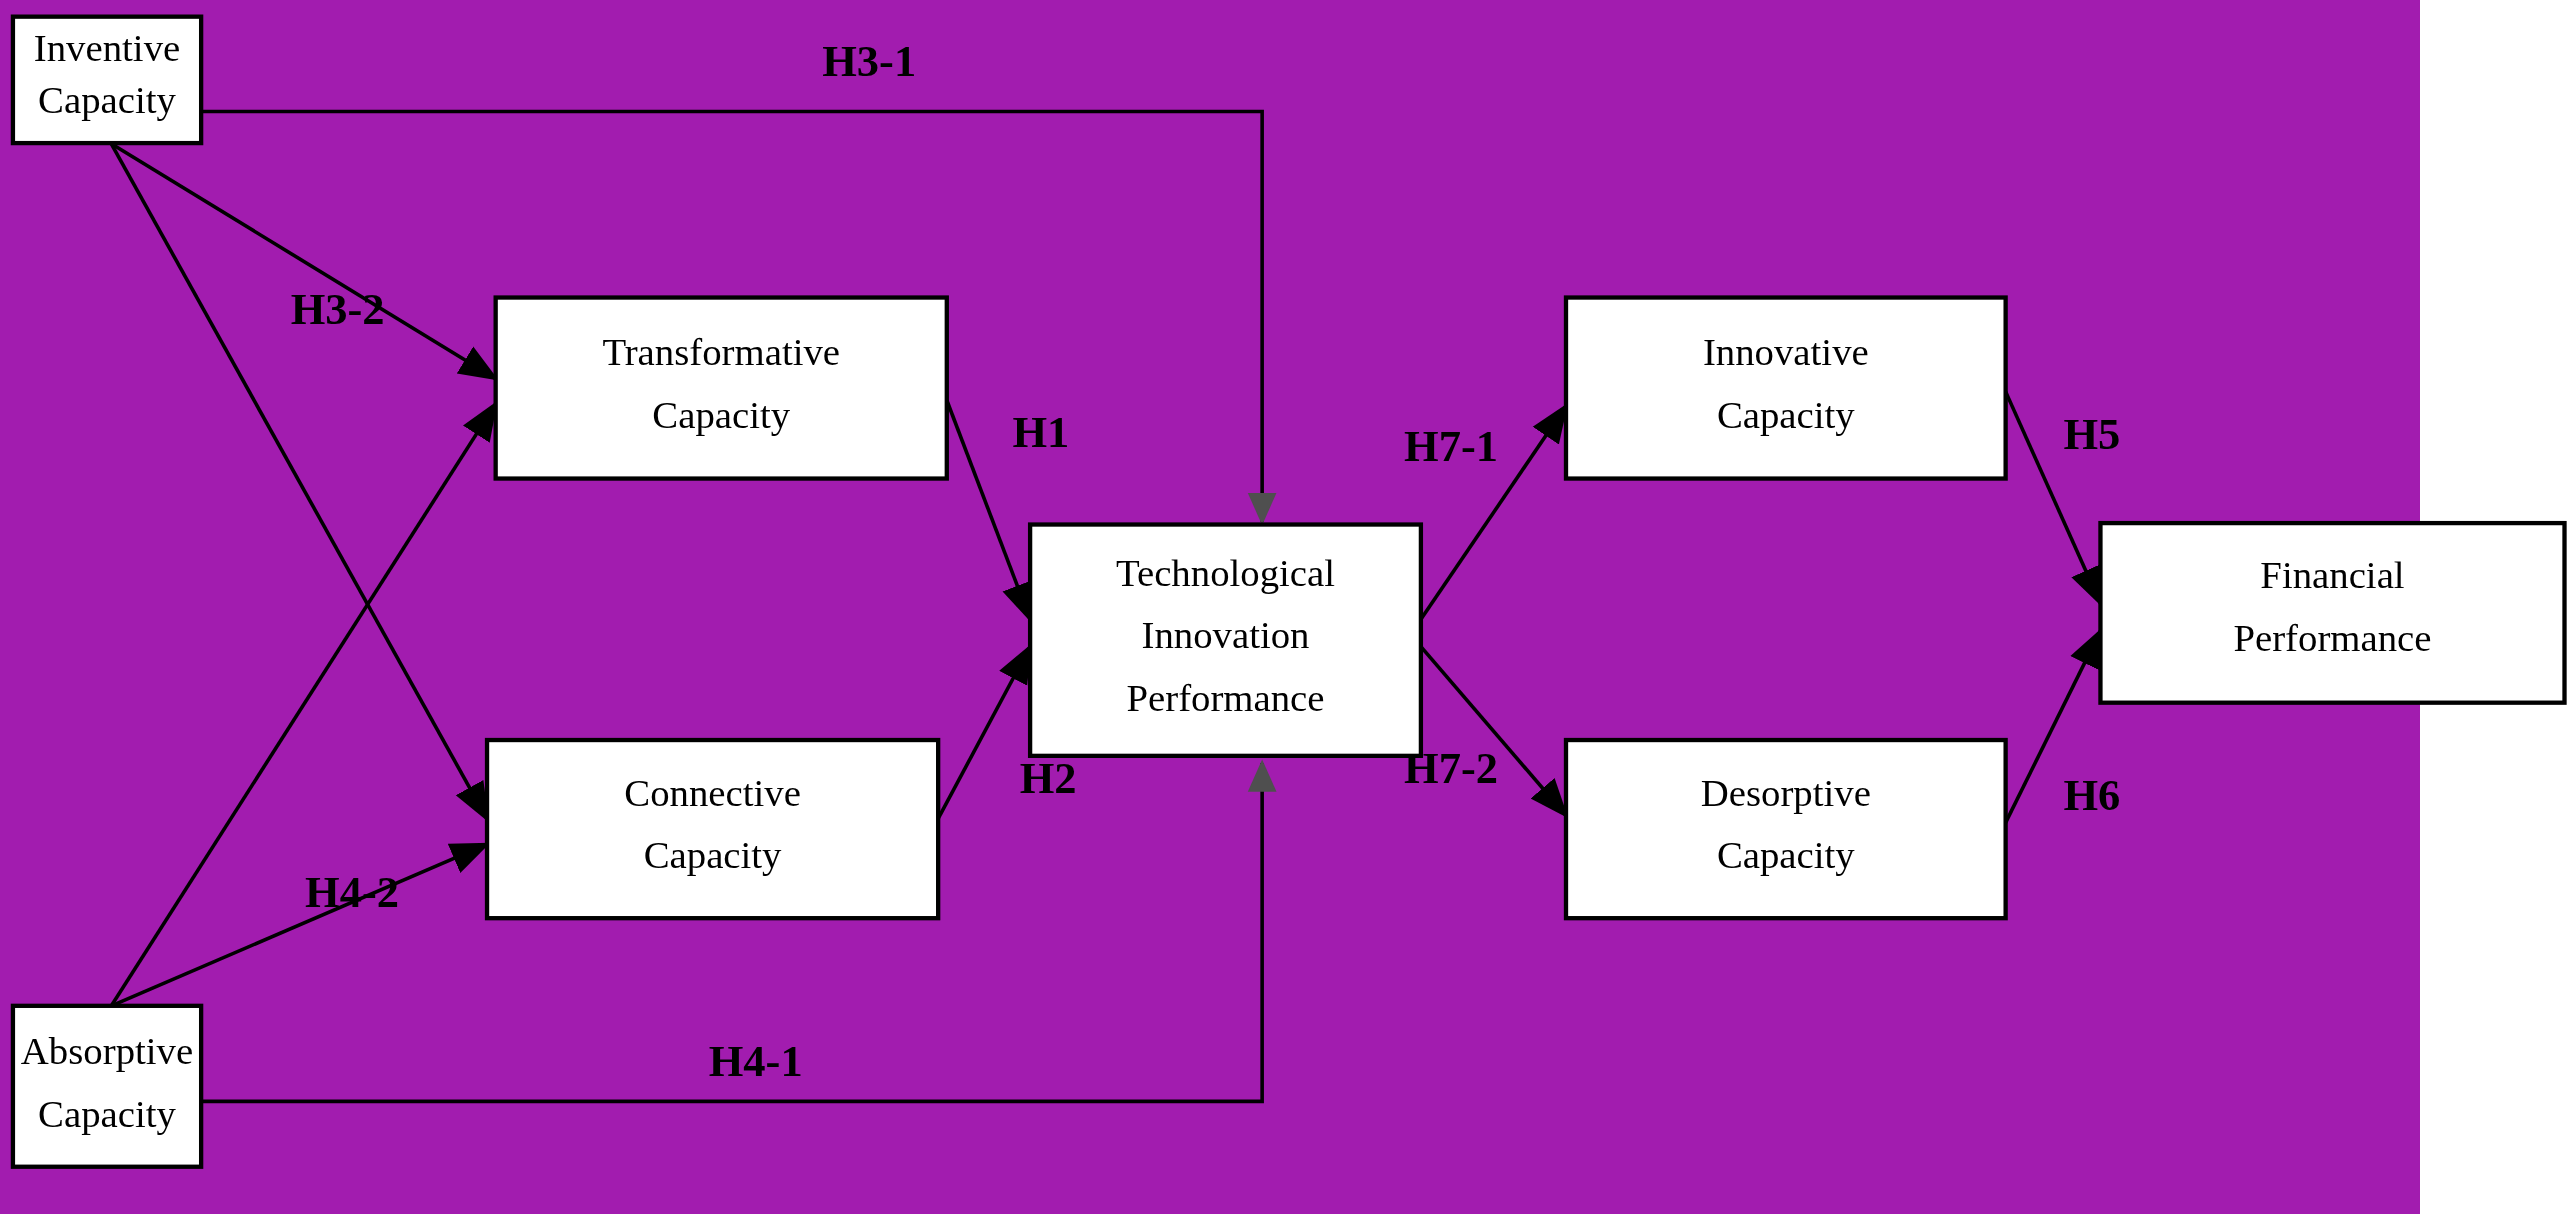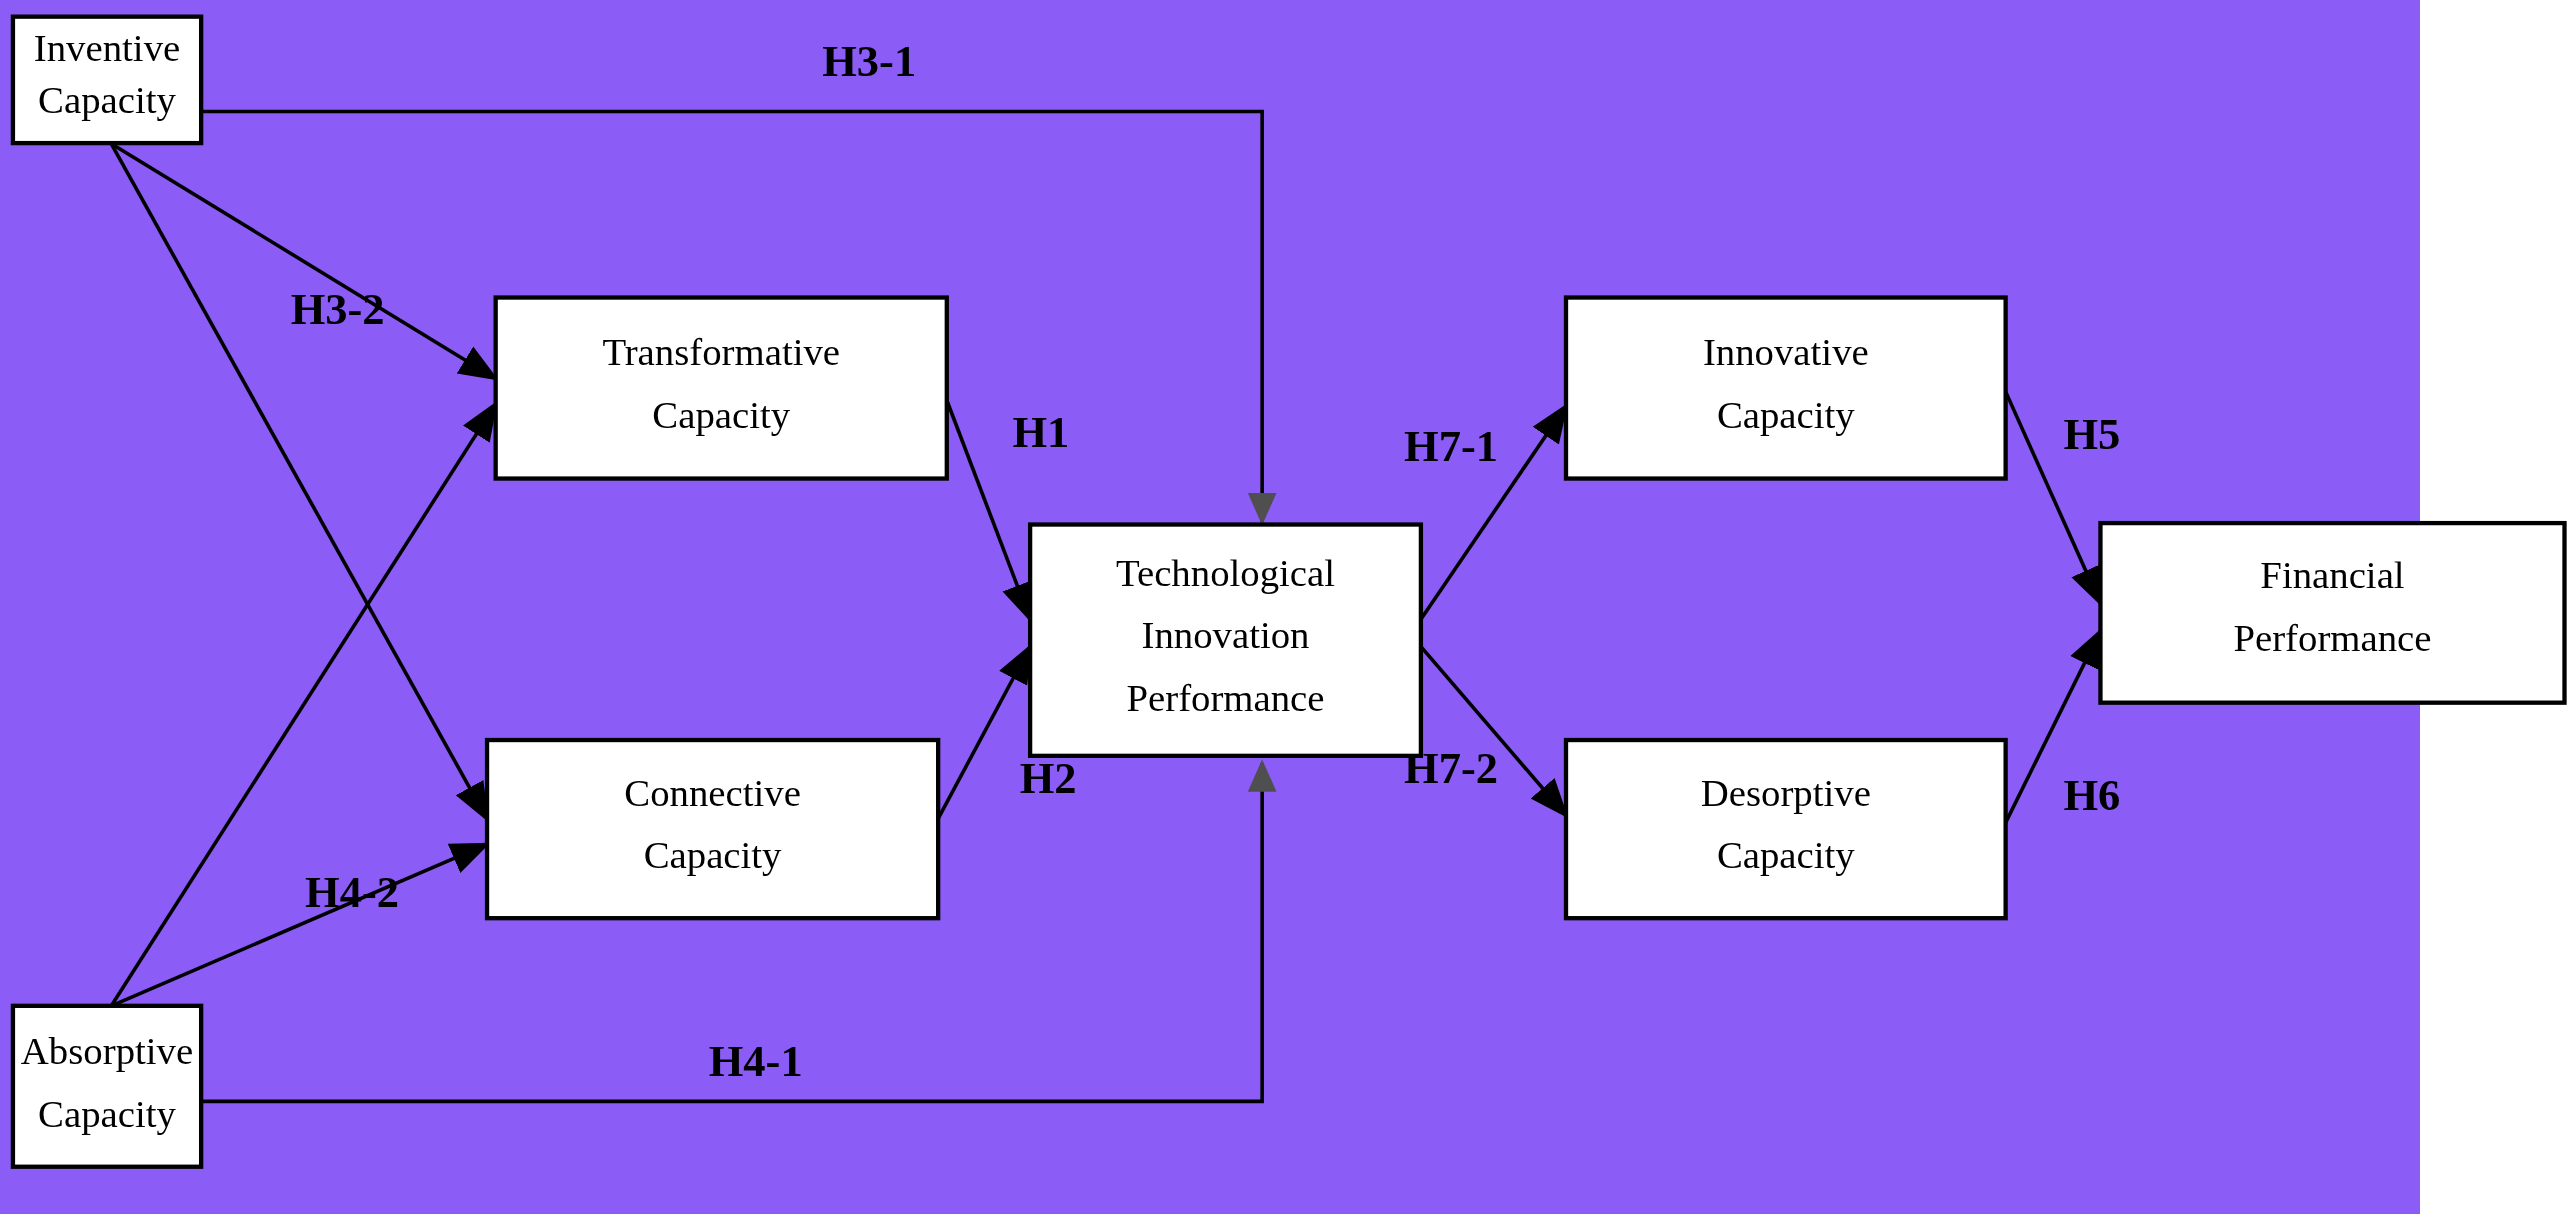--- a/index.html
+++ b/index.html
@@ -5,21 +5,21 @@
 <style>
   html, body {
     margin: 0;
     padding: 0;
     background: #ffffff;
   }
   #diagram-root {
     position: relative;
     width: 2420px;
     height: 1215px;
-    background: #8b5cf6;
+    background: #a21caf;
     font-family: "Liberation Serif", "DejaVu Serif", serif;
   }
   svg#model-svg {
     position: absolute;
     top: 0;
     left: 0;
     width: 2576px;
     height: 1215px;
     display: block;
   }

